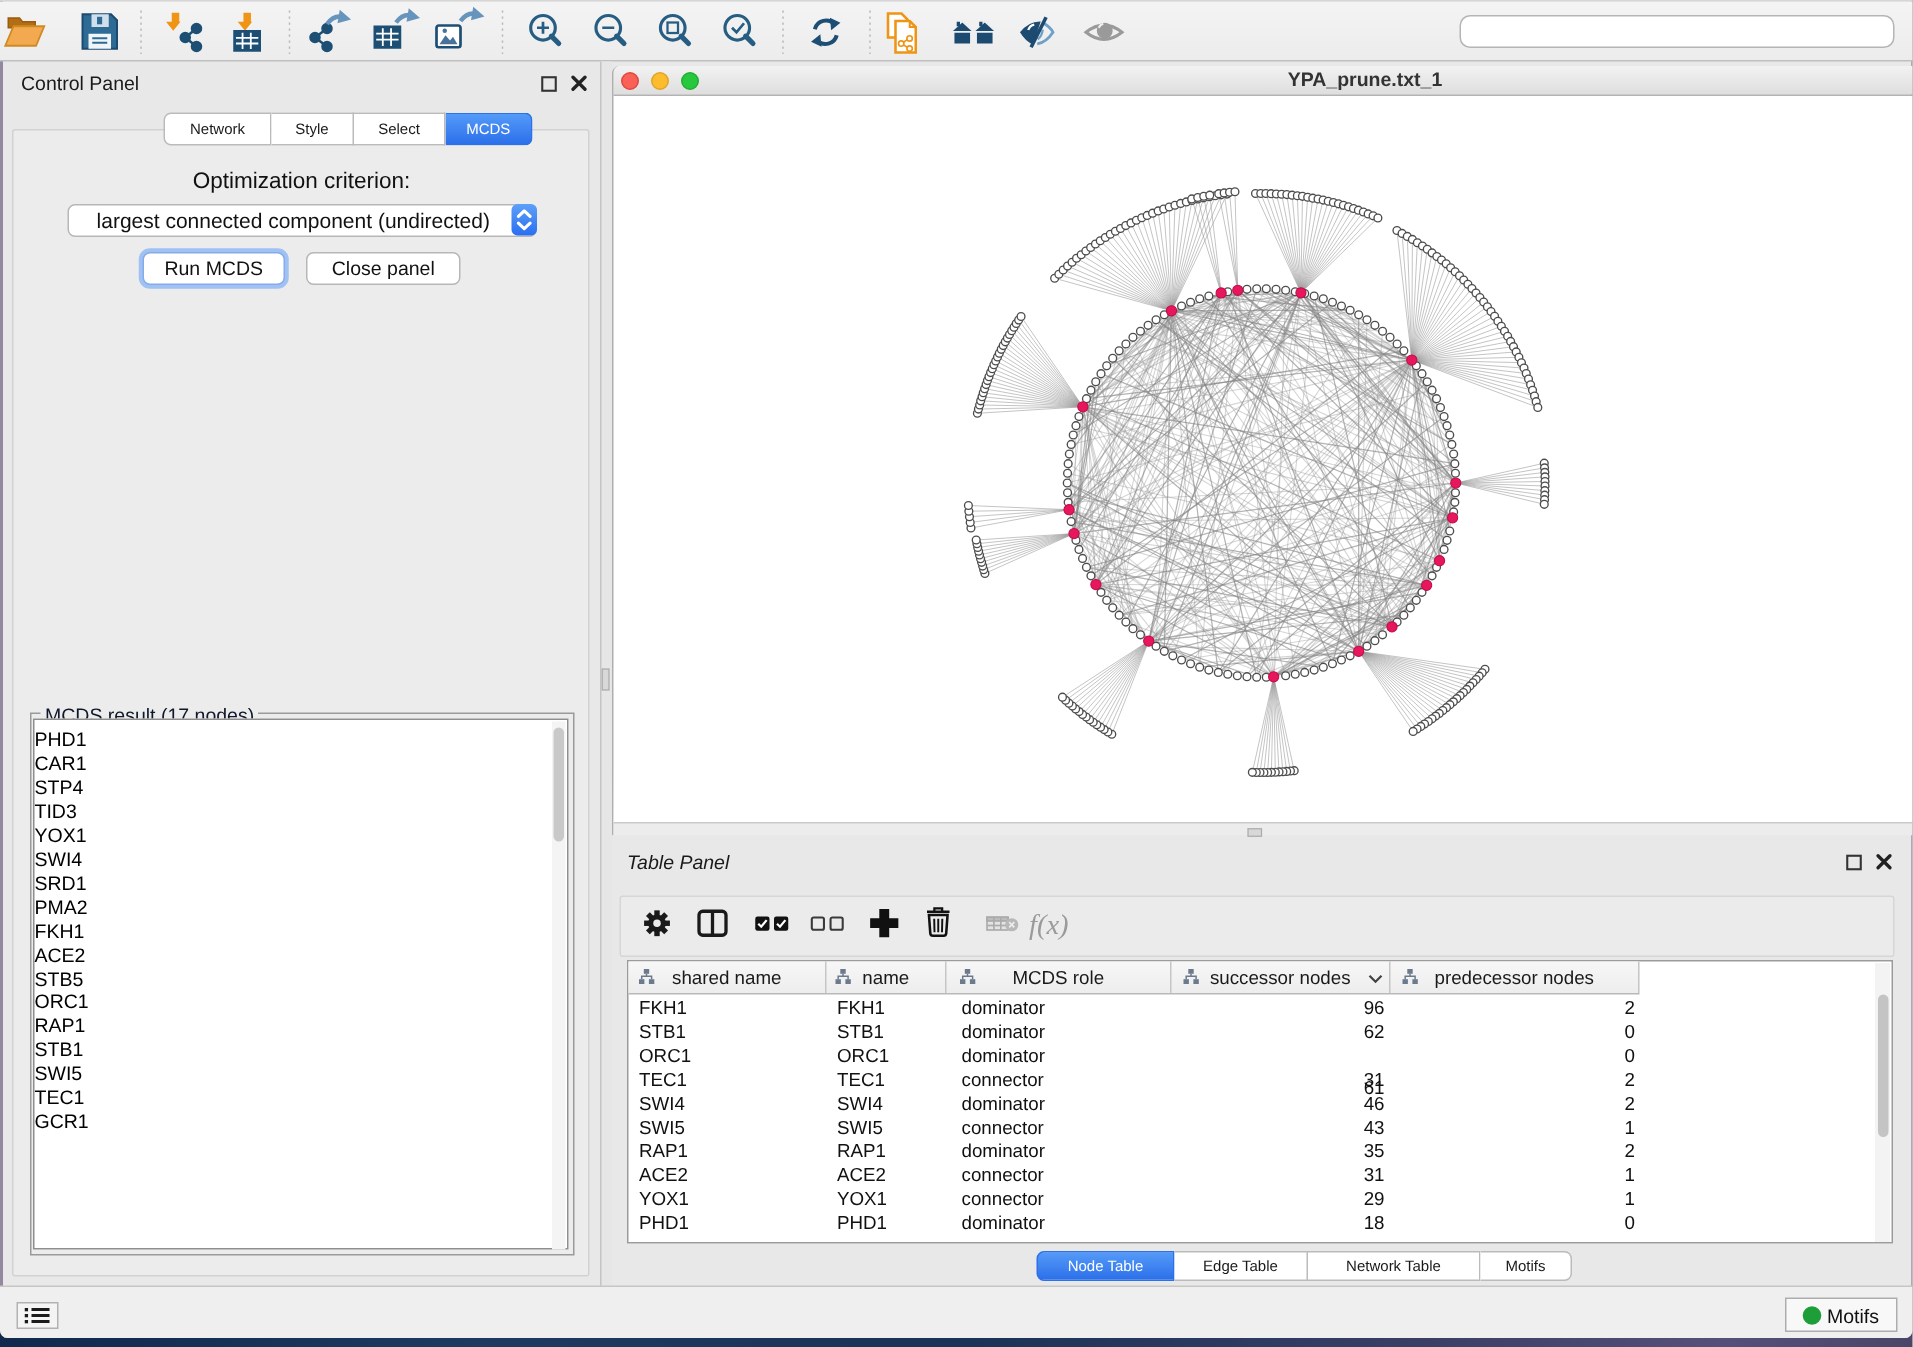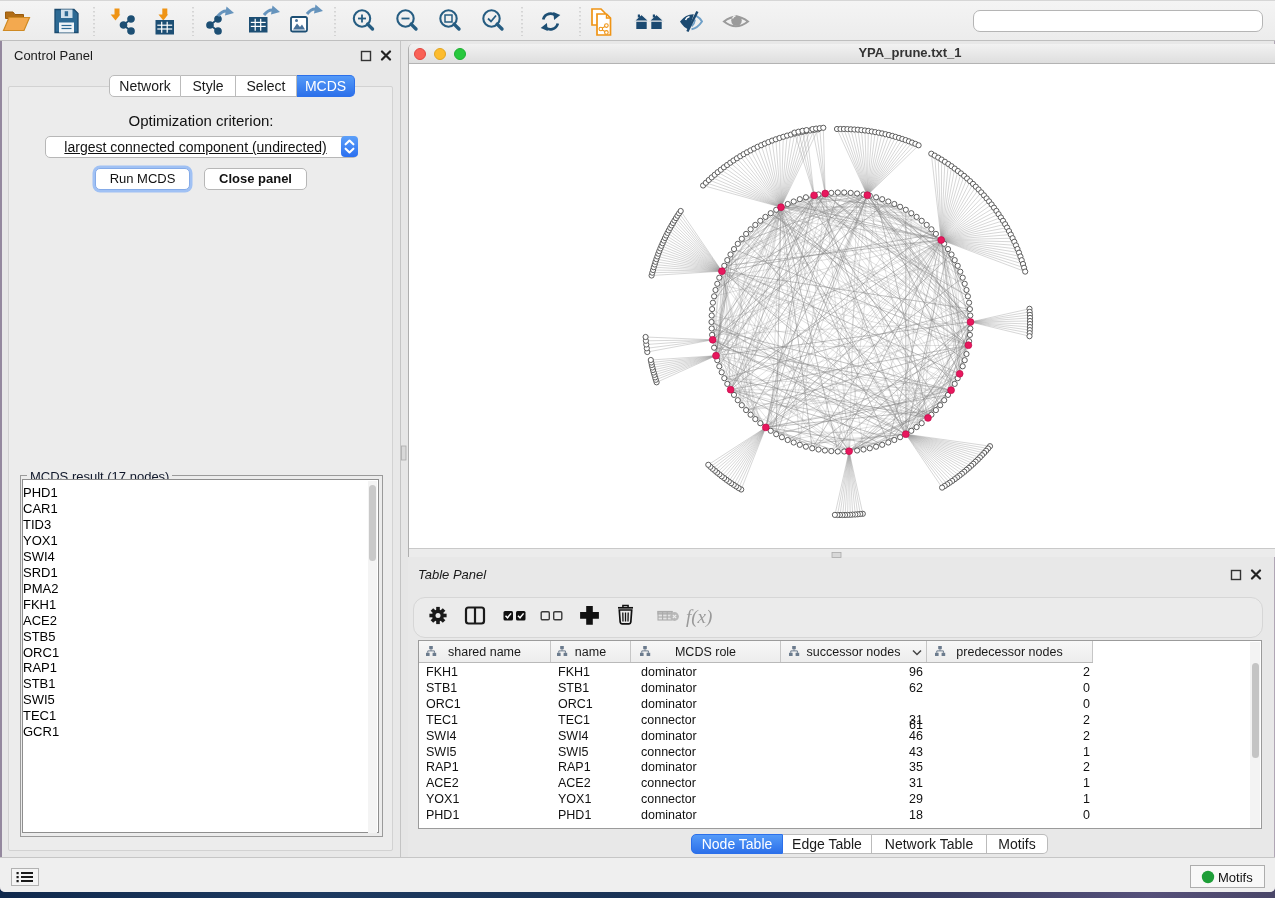--- a/index.html
+++ b/index.html
@@ -8,40 +8,40 @@
   #app{position:absolute;left:0;top:0;width:1275px;height:892px;background:#e8e8e8;
     border-radius:0 0 5px 5px;overflow:hidden;box-shadow:inset 2px 0 0 #94889e,inset -1px 0 0 #b0a6b5;}
   
   #toolbar{position:absolute;left:0;top:0;width:1275px;height:41px;
     background:linear-gradient(#f4f4f4,#ececec);border-top:1px solid #d6d6d6;
     border-bottom:1px solid #bfbfbf;box-sizing:border-box;}
   #searchbox{position:absolute;left:973px;top:9px;width:290px;height:22px;
     background:#fff;border:1px solid #b5b5b5;border-radius:7px;box-sizing:border-box;}
   
   #cp-title{position:absolute;left:14px;top:48px;font-size:13px;color:#1a1a1a;}
-  .seg{position:absolute;display:flex;height:22px;font-size:14px;z-index:5;padding-left:30px;}
+  .seg{position:absolute;display:flex;height:22px;font-size:10px;z-index:5;padding-left:30px;}
   .seg div{background:#fff;border:1px solid #bbbbbb;border-left:none;color:#1a1a1a;
     display:flex;align-items:center;justify-content:center;box-sizing:border-box;}
   .seg div:first-child{border-left:1px solid #bbbbbb;border-radius:5px 0 0 5px;}
   .seg div:last-child{border-radius:0 5px 5px 0;}
   .seg div.sel{background:linear-gradient(#549af8,#2c70ea);border-color:#2c70ea;color:#fff;}
   #cp-panel{position:absolute;left:8px;top:86px;width:385px;height:765px;
     background:#ececec;border:1px solid #d2d2d2;box-sizing:border-box;border-radius:2px;}
   #opt-label{position:absolute;left:0;top:112px;width:402px;text-align:center;
     font-size:15px;color:#111;}
   #dropdown{position:absolute;left:45px;top:136px;width:313px;height:22px;background:#fff;
     border:1px solid #b7b7b7;border-radius:5px;box-sizing:border-box;
-    font-size:14px;color:#111;line-height:20px;text-align:center;padding-right:12px;text-decoration:underline;}
+    font-size:14px;color:#111;line-height:20px;text-align:center;padding-right:12px;}
   #dd-step{position:absolute;right:-1px;top:-1px;width:17px;height:21px;border-radius:4px;
     background:linear-gradient(#5da0f9,#2a6ff0);}
   .btn{position:absolute;height:22px;background:#fff;border:1px solid #b7b7b7;
     border-radius:5px;box-sizing:border-box;font-size:13px;color:#111;
     text-align:center;line-height:19px;}
   #btn-run{left:95px;top:168px;width:95px;box-shadow:0 0 0 2.5px rgba(110,165,250,0.6);border-color:#85abe8;}
-  #btn-close{left:204px;top:168px;width:103px;font-weight:bold;}
+  #btn-close{left:204px;top:168px;width:103px;}
   #fieldset{position:absolute;left:20px;top:475px;width:363px;height:362px;
     border:1px solid #9a9a9a;box-sizing:border-box;}
   #fs-label{position:absolute;left:6px;top:-7px;background:#ececec;padding:0 3px;
     font-size:13px;color:#0f172a;white-space:nowrap;}
   #mcds-list{position:absolute;left:1px;top:3px;width:357px;height:354px;background:#fff;
     border:1px solid #8e8e8e;box-sizing:border-box;font-size:13px;color:#000;}
   #mcds-list ul{margin:0;padding:5px 0 0 0px;list-style:none;line-height:15.95px;}
   #mcds-scroll{position:absolute;right:1px;top:1px;width:9px;height:352px;background:#f4f4f4;}
   #mcds-thumb{position:absolute;left:1px;top:4px;width:7px;height:76px;background:#c9c9c9;border-radius:4px;}
   
@@ -58,21 +58,21 @@
   #nw-bottom{position:absolute;left:0;top:504px;width:867px;height:9px;background:#ececec;
     border-top:1px solid #c9c9c9;box-sizing:border-box;}
 </style>
 </head>
 <body>
 <div id="app">
 <style>
   
   #tp-title{position:absolute;left:418px;top:567px;font-size:13px;color:#1a1a1a;font-style:italic;}
   #tp-toolbar{position:absolute;left:413px;top:597px;width:850px;height:41px;
-    background:#ebebeb;border:1px solid #d6d6d6;box-sizing:border-box;border-radius:12px;}
+    background:#ebebeb;border:1px solid #d6d6d6;box-sizing:border-box;border-radius:2px;}
   #table{position:absolute;left:418px;top:640px;width:844px;height:189px;background:#fff;
     border:1px solid #9b9b9b;box-sizing:border-box;}
   #thead{position:absolute;left:0;top:0;width:674px;height:22px;
     background:linear-gradient(#f7f7f7,#ededed);border-bottom:1px solid #b9b9b9;box-sizing:border-box;}
   .hcell{position:absolute;top:0;height:21px;border-right:1px solid #c6c6c6;box-sizing:border-box;}
   .hlab{position:absolute;top:4px;width:100%;text-align:center;font-size:12.5px;color:#1a1a1a;}
   .rowtext{position:absolute;font-size:12.5px;color:#111;white-space:pre;}
   #tscroll{position:absolute;right:1px;top:1px;width:10px;height:186px;background:#f3f3f3;}
   #tthumb{position:absolute;left:1.5px;top:21px;width:7px;height:95px;background:#c4c4c4;border-radius:4px;}
   
@@ -259,20 +259,21 @@
   </svg></div>
 </div>
 <div class="btn" id="btn-run">Run MCDS</div>
 <div class="btn" id="btn-close">Close panel</div>
 <div id="fieldset">
   <div id="fs-label">MCDS result (17 nodes)</div>
   <div id="mcds-list">
     <ul>
           <li>PHD1</li>
           <li>CAR1</li>
+          <li>STP4</li>
           <li>TID3</li>
           <li>YOX1</li>
           <li>SWI4</li>
           <li>SRD1</li>
           <li>PMA2</li>
           <li>FKH1</li>
           <li>ACE2</li>
           <li>STB5</li>
           <li>ORC1</li>
           <li>RAP1</li>

